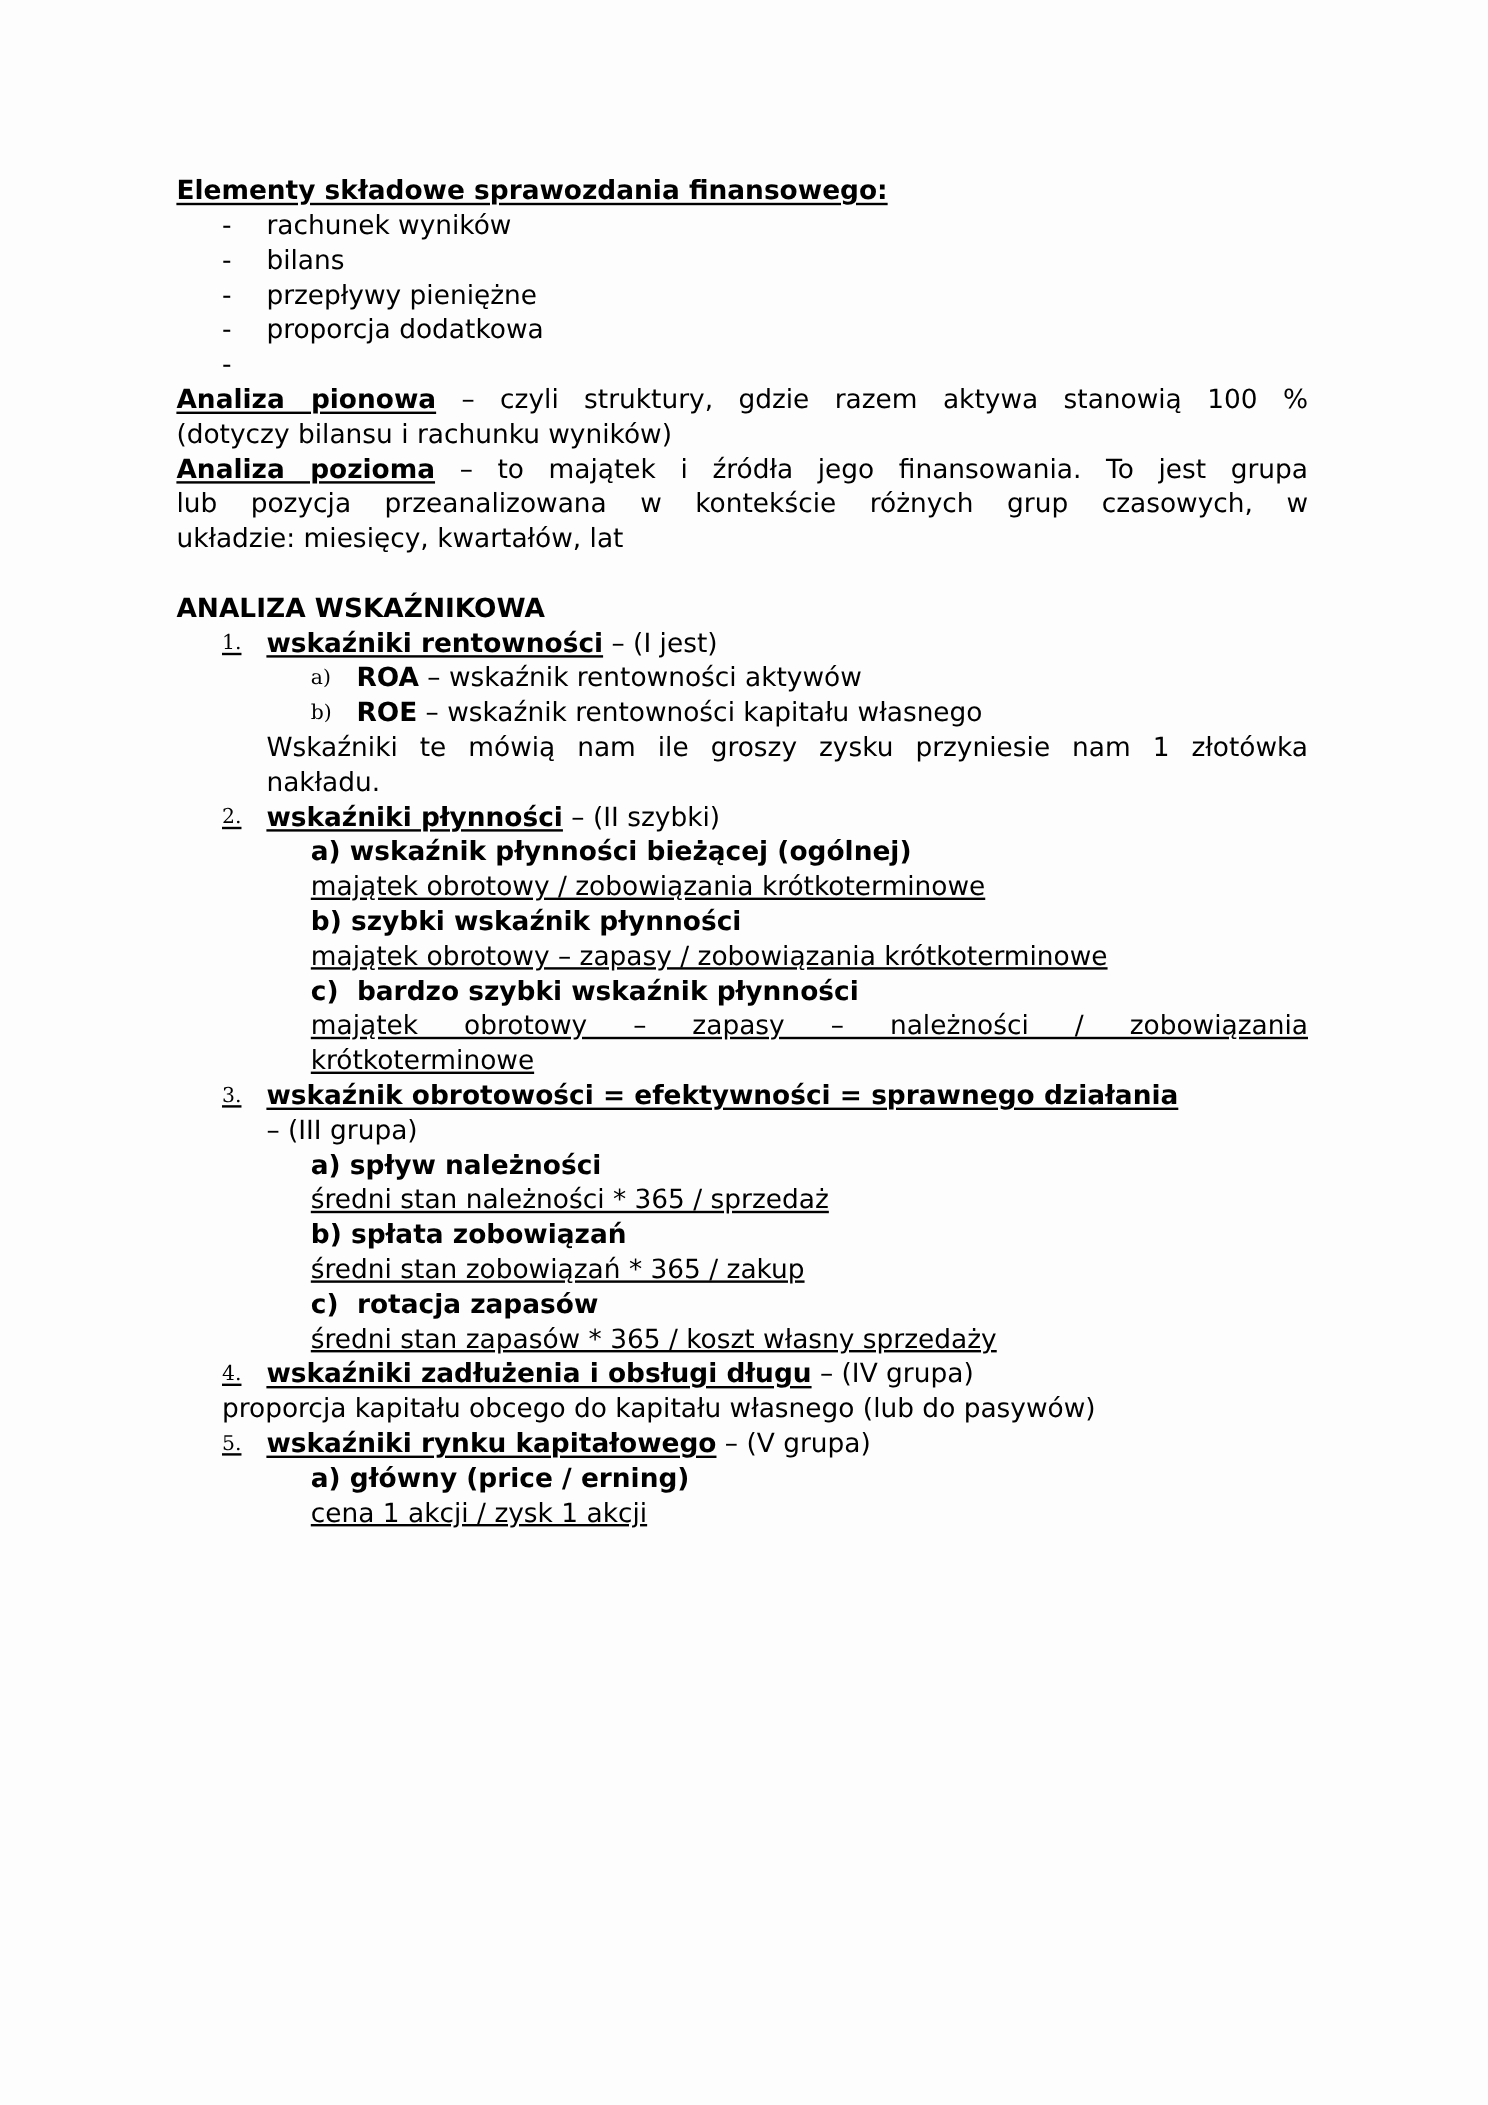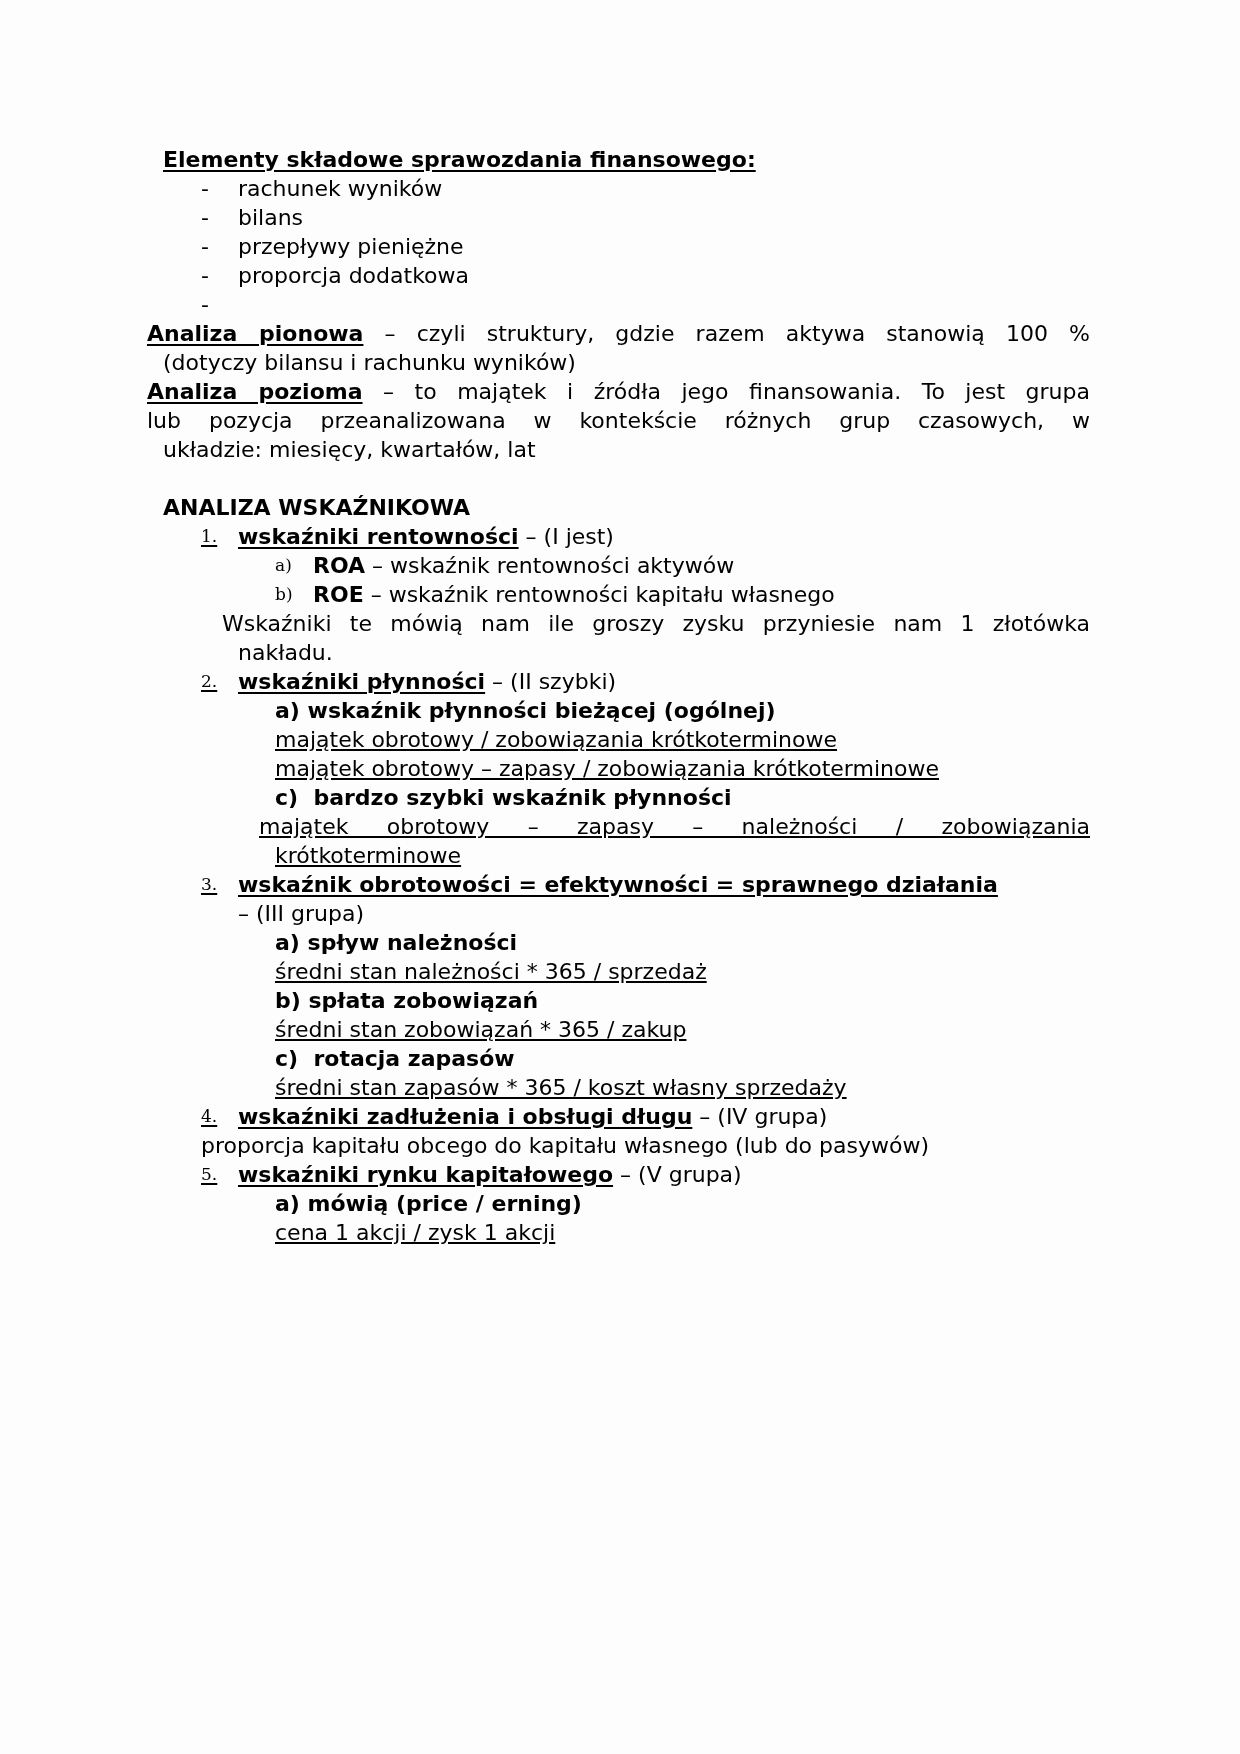--- a/index.html
+++ b/index.html
@@ -20,21 +20,20 @@
       width: 943px;
       font-family: "DejaVu Sans", sans-serif;
       font-size: 22px;
       line-height: 29px;
       color: #000;
     }
     .line {
       display: block;
       white-space: nowrap;
       min-height: 29px;
-      margin-left: 16px;
     }
     .justify {
       display: block;
       text-align: justify;
       text-align-last: justify;
       white-space: normal;
     }
     .u { text-decoration: underline; text-underline-offset: 3px; text-decoration-thickness: 2px; }
     .b { font-weight: bold; }
     .i { }
@@ -119,20 +118,21 @@
   <span class="justify ind1">Wskaźniki te mówią nam ile groszy zysku przyniesie nam 1 złotówka</span>
   <span class="line ind1">nakładu.</span>
 
   <div class="num-row line">
     <span class="num">2.</span>
     <span class="b u">wskaźniki płynności</span>
     <span style="white-space:pre"> – (II szybki)</span>
   </div>
   <span class="line b i ind-head">a) wskaźnik płynności bieżącej (ogólnej)</span>
   <span class="line ind2">majątek obrotowy / zobowiązania krótkoterminowe</span>
+  <span class="line b i ind-head">b) szybki wskaźnik płynności</span>
   <span class="line ind2">majątek obrotowy – zapasy / zobowiązania krótkoterminowe</span>
   <span class="line b i ind-head" style="white-space:pre">c)  bardzo szybki wskaźnik płynności</span>
   <span class="justify ind2">majątek obrotowy – zapasy – należności / zobowiązania</span>
   <span class="line ind2">krótkoterminowe</span>
 
   <div class="num-row line">
     <span class="num">3.</span>
     <span class="b u">wskaźnik obrotowości = efektywności = sprawnego działania</span>
   </div>
   <span class="line ind1">– (III grupa)</span>
@@ -148,16 +148,16 @@
     <span class="b u">wskaźniki zadłużenia i obsługi długu</span>
     <span style="white-space:pre"> – (IV grupa)</span>
   </div>
   <span class="line" style="padding-left:38px">proporcja kapitału obcego do kapitału własnego (lub do pasywów)</span>
 
   <div class="num-row line">
     <span class="num">5.</span>
     <span class="b u">wskaźniki rynku kapitałowego</span>
     <span style="white-space:pre"> – (V grupa)</span>
   </div>
-  <span class="line b i ind-head">a) mówią (price / erning)</span>
+  <span class="line b i ind-head">a) główny (price / erning)</span>
   <span class="line ind2">cena 1 akcji / zysk 1 akcji</span>
 
 </div>
 
 </body></html>

